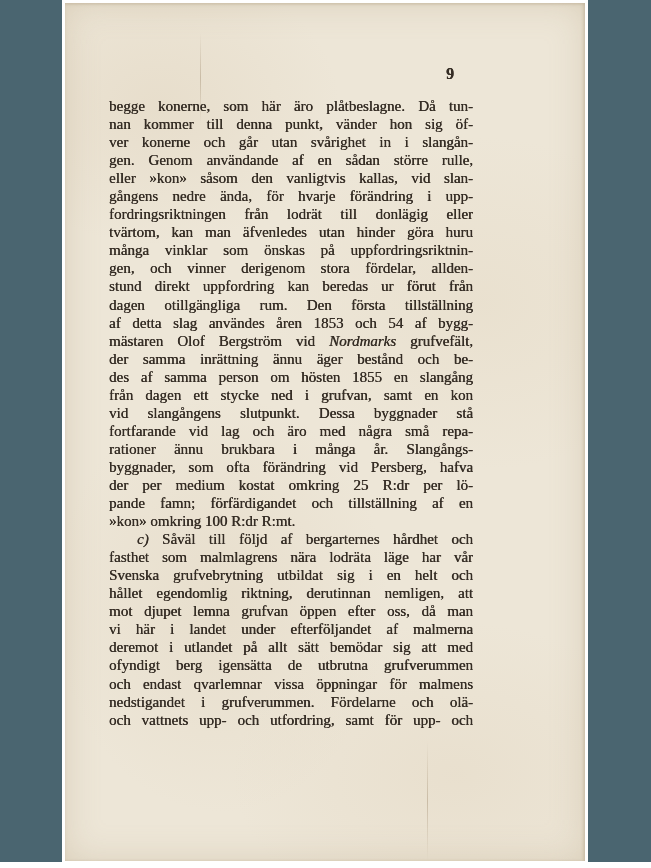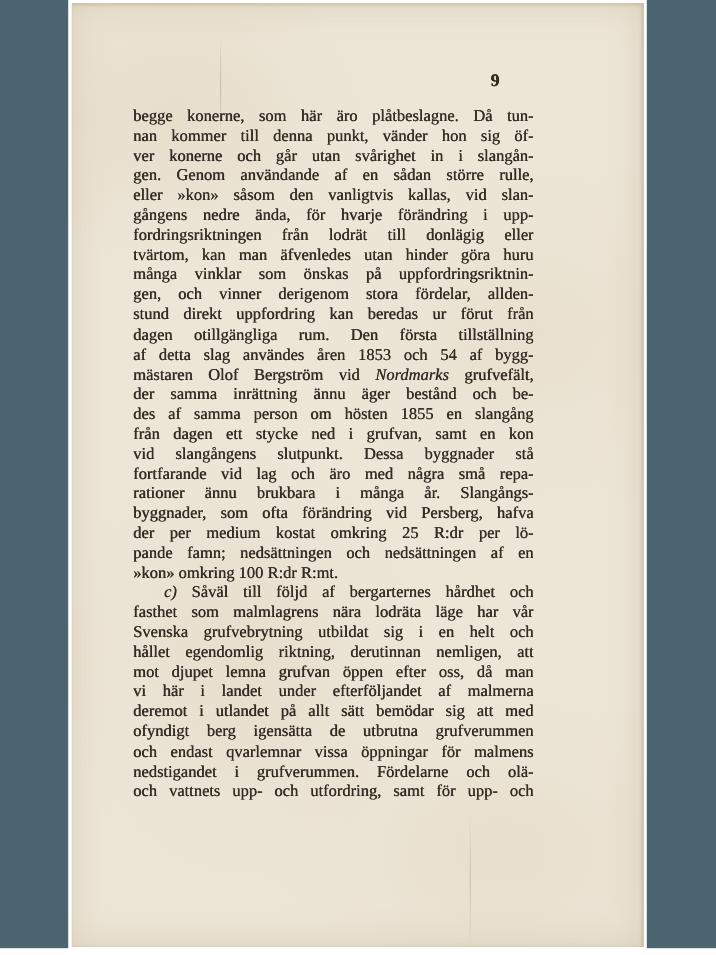--- a/index.html
+++ b/index.html
@@ -54,21 +54,21 @@
     left: 381px;
     top: 62px;
     font-size: 16px;
     font-weight: bold;
     letter-spacing: 0.5px;
     text-shadow: 0.3px 0 0 currentColor;
   }
 
   .text-block {
     position: absolute;
-    left: 56px;
+    left: 44px;
     top: 94px;
     width: 364px;
   }
 
   .line {
     height: 18.06px;
     line-height: 18.06px;
     font-size: 15px;
     text-align: justify;
     text-align-last: justify;
@@ -109,21 +109,21 @@
         <div class="line"><span>af detta slag användes åren 1853 och 54 af bygg-</span></div>
         <div class="line"><span>mästaren Olof Bergström vid </span><em>Nordmarks</em><span> grufvefält,</span></div>
         <div class="line"><span>der samma inrättning ännu äger bestånd och be-</span></div>
         <div class="line"><span>des af samma person om hösten 1855 en slangång</span></div>
         <div class="line"><span>från dagen ett stycke ned i grufvan, samt en kon</span></div>
         <div class="line"><span>vid slangångens slutpunkt. Dessa byggnader stå</span></div>
         <div class="line"><span>fortfarande vid lag och äro med några små repa-</span></div>
         <div class="line"><span>rationer ännu brukbara i många år. Slangångs-</span></div>
         <div class="line"><span>byggnader, som ofta förändring vid Persberg, hafva</span></div>
         <div class="line"><span>der per medium kostat omkring 25 R:dr per lö-</span></div>
-        <div class="line"><span>pande famn; nedsättningen och nedsättningen af en</span></div>
+        <div class="line"><span>pande famn; förfärdigandet och tillställning af en</span></div>
         <div class="line para-end"><span>»kon» omkring 100 R:dr R:mt.</span></div>
         <div class="line indent"><em>c)</em><span> Såväl till följd af bergarternes hårdhet och</span></div>
         <div class="line"><span>fasthet som malmlagrens nära lodräta läge har vår</span></div>
         <div class="line"><span>Svenska grufvebrytning utbildat sig i en helt och</span></div>
         <div class="line"><span>hållet egendomlig riktning, derutinnan nemligen, att</span></div>
         <div class="line"><span>mot djupet lemna grufvan öppen efter oss, då man</span></div>
         <div class="line"><span>vi här i landet under efterföljandet af malmerna</span></div>
         <div class="line"><span>deremot i utlandet på allt sätt bemödar sig att med</span></div>
         <div class="line"><span>ofyndigt berg igensätta de utbrutna grufverummen</span></div>
         <div class="line"><span>och endast qvarlemnar vissa öppningar för malmens</span></div>

